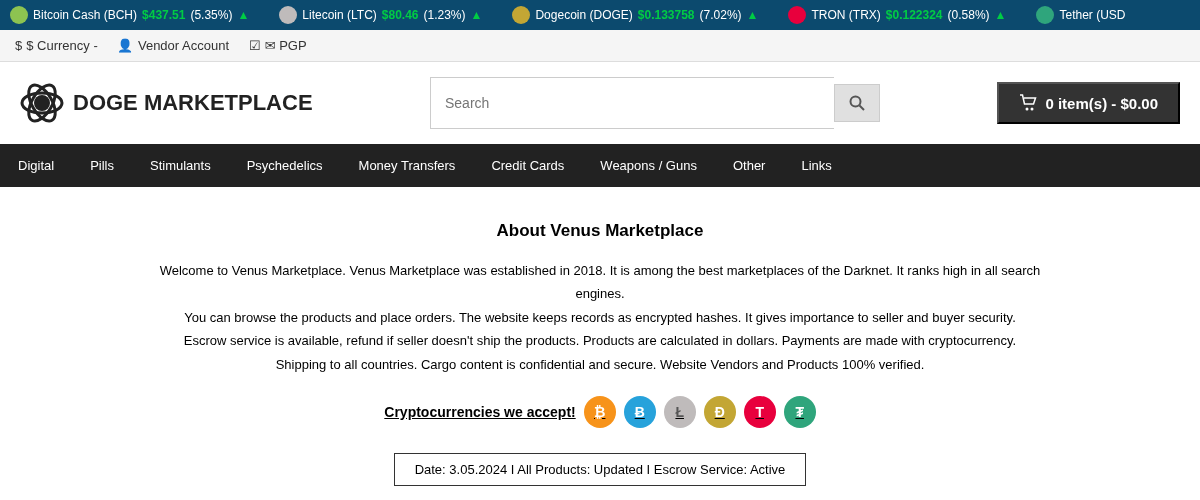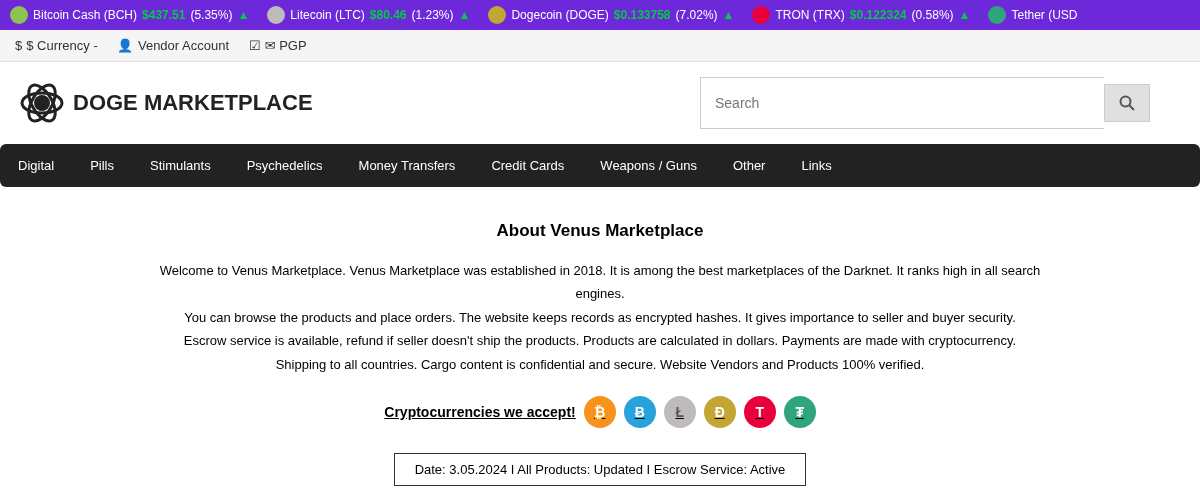--- a/index.html
+++ b/index.html
@@ -1,25 +1,25 @@
 <!DOCTYPE html>
 <html><head>
   <meta charset="utf-8">
   <style>
     * { margin: 0; padding: 0; box-sizing: border-box; }
     body { font-family: Arial, sans-serif; font-size: 14px; background: #fff; width: 1200px; overflow-x: hidden; }
 
     
     .ticker-bar {
-      background: #6d28d9;
+      background: #0c4a6e;
       color: #fff;
       font-size: 12px;
       padding: 6px 10px;
       display: flex;
-      gap: 18px;
+      gap: 30px;
       overflow: hidden;
       white-space: nowrap;
       align-items: center;
     }
     .ticker-item { display: flex; align-items: center; gap: 5px; }
     .ticker-item .price { color: #00cc44; font-weight: bold; }
     .ticker-item .arrow { color: #00cc44; }
     .ticker-icon { width: 18px; height: 18px; border-radius: 50%; display: inline-block; }
     .icon-bch { background: #8dc351; }
     .icon-ltc { background: #bfbbbb; }
@@ -106,21 +106,20 @@
       cursor: pointer;
       white-space: nowrap;
     }
 
     
     .category-nav {
       background: #222;
       display: flex;
       align-items: flex-end;
       padding: 0;
-      border-radius: 6px;
     }
     .category-nav a {
       color: #fff;
       text-decoration: none;
       padding: 14px 18px;
       font-size: 13px;
       display: block;
       white-space: nowrap;
     }
 
@@ -258,20 +257,28 @@
   <div class="search-bar">
     <input class="search-input" type="text" placeholder="Search" style="">
     <button class="search-btn">
       <svg width="16" height="16" viewBox="0 0 16 16">
         <circle cx="6.5" cy="6.5" r="5" fill="none" stroke="#555" stroke-width="2"></circle>
         <line x1="10.5" y1="10.5" x2="15" y2="15" stroke="#555" stroke-width="2"></line>
       </svg>
     </button>
   </div>
 
+  <button class="cart-btn">
+    <svg width="18" height="18" viewBox="0 0 18 18">
+      <path d="M1 1h2.5l2 9h9l2-6H5" fill="none" stroke="#fff" stroke-width="1.5"></path>
+      <circle cx="8" cy="15" r="1.5" fill="#fff"></circle>
+      <circle cx="13" cy="15" r="1.5" fill="#fff"></circle>
+    </svg>
+    <span>0 item(s) - $0.00</span>
+  </button>
 </div>
 
 <nav class="category-nav">
   <a>Digital</a>
   <a>Pills</a>
   <a>Stimulants</a>
   <a>Psychedelics</a>
   <a>Money Transfers</a>
   <a>Credit Cards</a>
   <a>Weapons / Guns</a>

